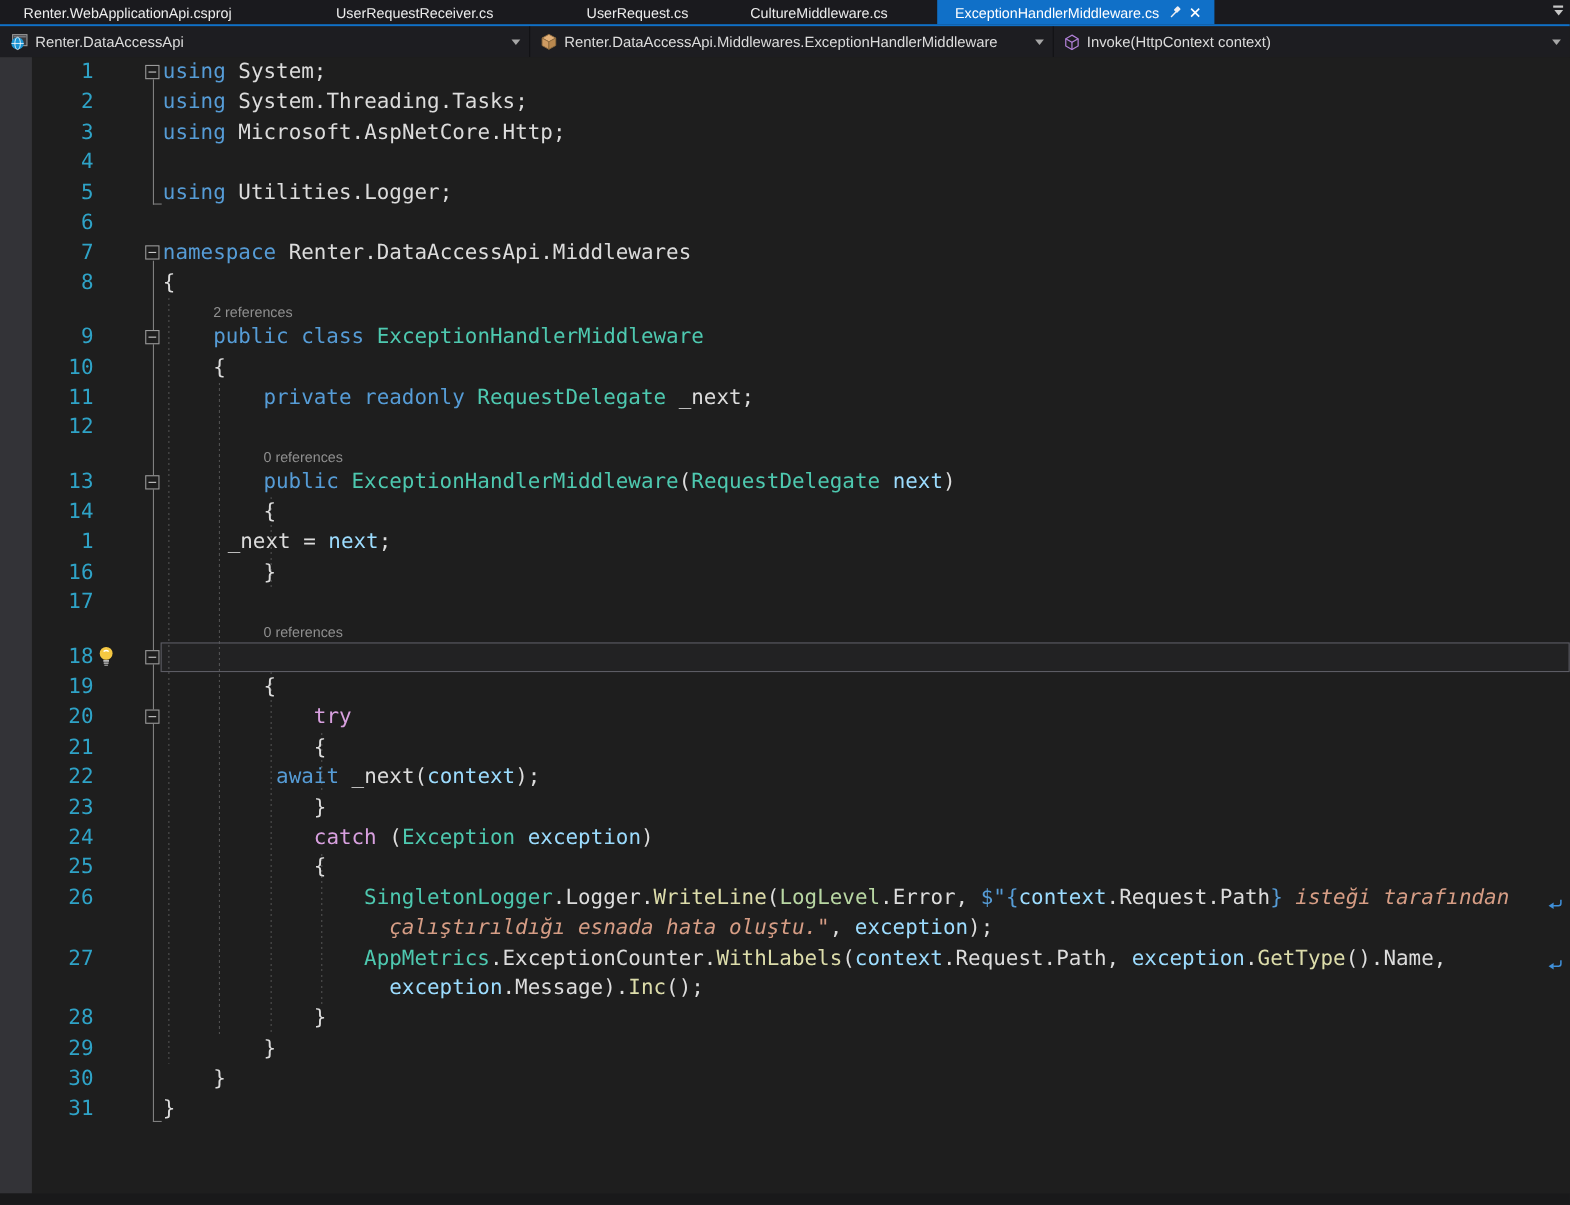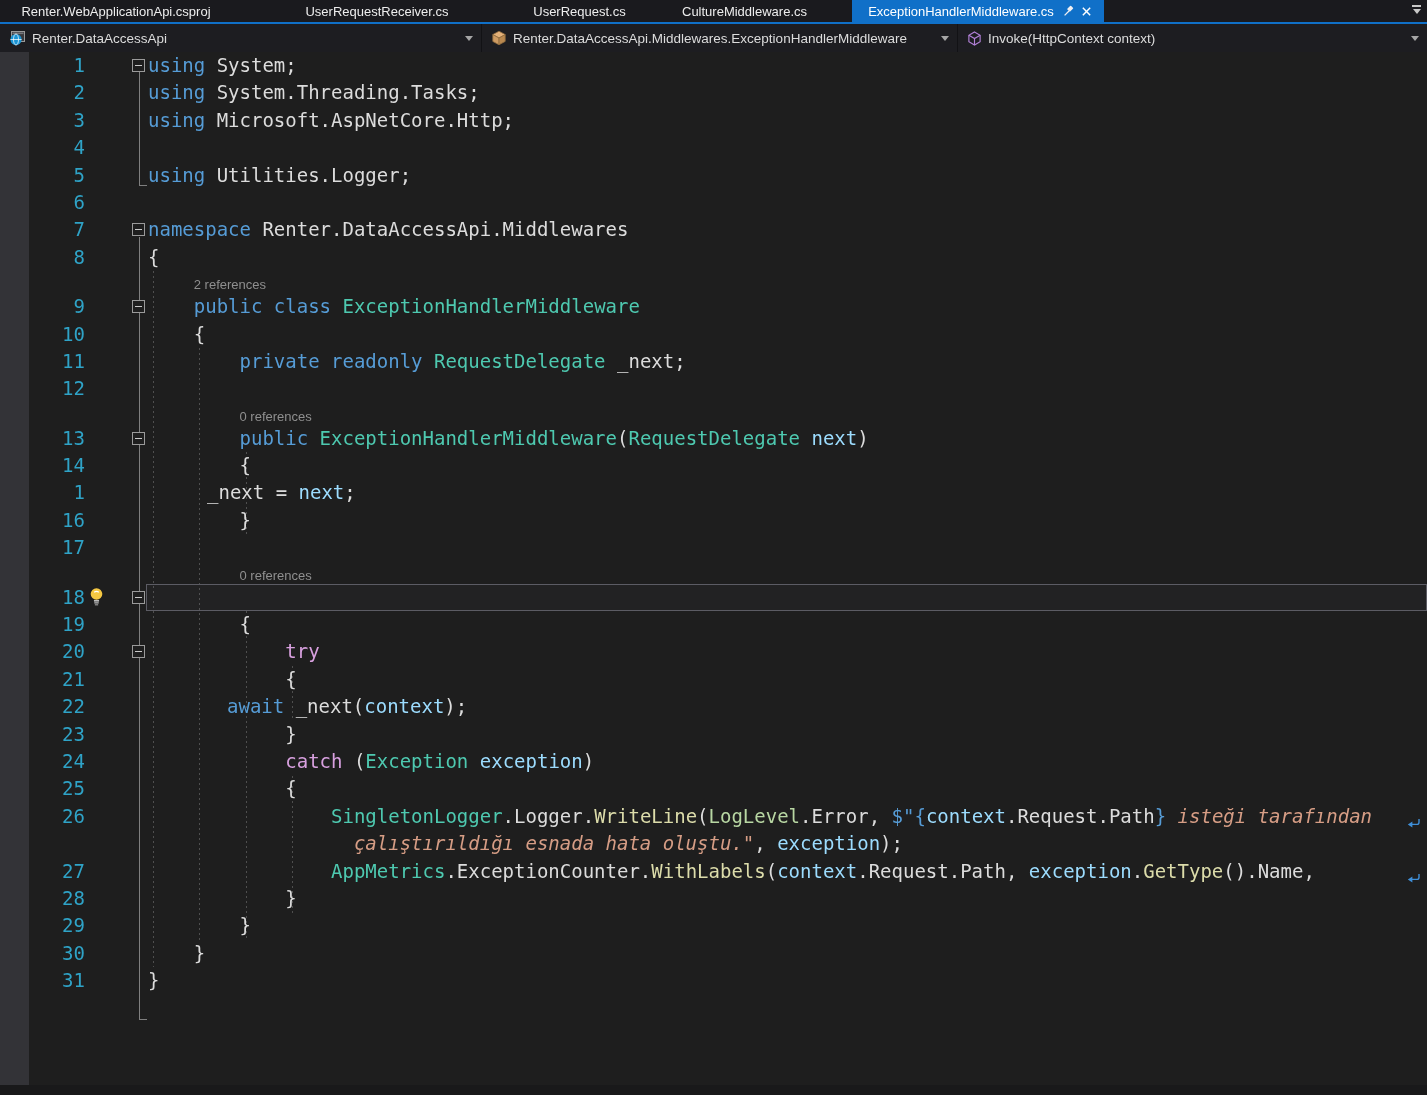--- a/index.html
+++ b/index.html
@@ -165,33 +165,34 @@
       <div class="row current"><div class="curbox"></div><span class="num">18</span><span class="bulb"><svg width="19" height="21" viewBox="0 0 16 18">
             <circle cx="8" cy="6" r="5" fill="#F5C842"></circle>
             <path d="M6 4.5 q2 -1.5 4 0" stroke="#FFFFFF" stroke-width="1" fill="none"></path>
             <rect x="5.8" y="11.2" width="4.4" height="1.3" fill="#C9C9C9"></rect>
             <rect x="6.1" y="13" width="3.8" height="1.2" fill="#ADADAD"></rect>
             <rect x="6.6" y="14.7" width="2.8" height="1.1" fill="#8F8F8F"></rect>
           </svg></span><span class="fold"></span></div>
       <div class="row"><span class="num">19</span><span style="margin-left: 91.5125px;"><span class="sty-p">{</span></span></div>
       <div class="row"><span class="num">20</span><span class="fold"></span><span style="margin-left: 137.269px;"><span class="sty-c">try</span></span></div>
       <div class="row"><span class="num">21</span><span style="margin-left: 137.269px;"><span class="sty-p">{</span></span></div>
-      <div class="row"><span class="num">22</span><span style="margin-left: 79px;"><span class="sty-k">await</span><span class="sty-p"> _next(</span><span class="sty-v">context</span><span class="sty-p">);</span></span></div>
+      <div class="row"><span class="num">22</span><span style="margin-left: 103px;"><span class="sty-k">await</span><span class="sty-p"> _next(</span><span class="sty-v">context</span><span class="sty-p">);</span></span></div>
       <div class="row"><span class="num">23</span><span style="margin-left: 137.269px;"><span class="sty-p">}</span></span></div>
       <div class="row"><span class="num">24</span><span style="margin-left: 137.269px;"><span class="sty-c">catch</span><span class="sty-p"> (</span><span class="sty-t">Exception</span><span class="sty-v"> exception</span><span class="sty-p">)</span></span></div>
       <div class="row"><span class="num">25</span><span style="margin-left: 137.269px;"><span class="sty-p">{</span></span></div>
       <div class="row"><span class="num">26</span><span style="margin-left: 183.025px;"><span class="sty-t">SingletonLogger</span><span class="sty-p">.Logger.</span><span class="sty-m">WriteLine</span><span class="sty-p">(</span><span class="sty-e">LogLevel</span><span class="sty-p">.Error, </span><span class="sty-k">$"{</span><span class="sty-v">context</span><span class="sty-p">.Request.Path</span><span class="sty-k">}</span><span class="sty-s"> isteği tarafından</span></span><span class="wrapglyph"><svg width="14" height="12" viewBox="0 0 14 12">
             <path d="M12 1 v3.2 a2.2 2.2 0 0 1 -2.2 2.2 H5" fill="none" stroke="#3F8FD8" stroke-width="1.4"></path>
             <polygon points="5.4,3.4 5.4,9.4 0.8,6.4" fill="#3F8FD8"></polygon>
           </svg></span></div>
       <div class="row"><span style="margin-left: 205.903px;"><span class="sty-s">çalıştırıldığı esnada hata oluştu."</span><span class="sty-p">, </span><span class="sty-v">exception</span><span class="sty-p">);</span></span></div>
       <div class="row"><span class="num">27</span><span style="margin-left: 183.025px;"><span class="sty-t">AppMetrics</span><span class="sty-p">.ExceptionCounter.</span><span class="sty-m">WithLabels</span><span class="sty-p">(</span><span class="sty-v">context</span><span class="sty-p">.Request.Path, </span><span class="sty-v">exception</span><span class="sty-p">.</span><span class="sty-m">GetType</span><span class="sty-p">().Name,</span></span><span class="wrapglyph"><svg width="14" height="12" viewBox="0 0 14 12">
             <path d="M12 1 v3.2 a2.2 2.2 0 0 1 -2.2 2.2 H5" fill="none" stroke="#3F8FD8" stroke-width="1.4"></path>
             <polygon points="5.4,3.4 5.4,9.4 0.8,6.4" fill="#3F8FD8"></polygon>
           </svg></span></div>
+      <div class="row"><span style="margin-left: 205.903px;"><span class="sty-v">exception</span><span class="sty-p">.Message).</span><span class="sty-m">Inc</span><span class="sty-p">();</span></span></div>
       <div class="row"><span class="num">28</span><span style="margin-left: 137.269px;"><span class="sty-p">}</span></span></div>
       <div class="row"><span class="num">29</span><span style="margin-left: 91.5125px;"><span class="sty-p">}</span></span></div>
       <div class="row"><span class="num">30</span><span style="margin-left: 45.7563px;"><span class="sty-p">}</span></span></div>
       <div class="row"><span class="num">31</span><span style="margin-left: 0px;"><span class="sty-p">}</span></span></div>
     </div>
 
   <div id="bottom-strip"></div>
 </div>
 
 </body></html>

